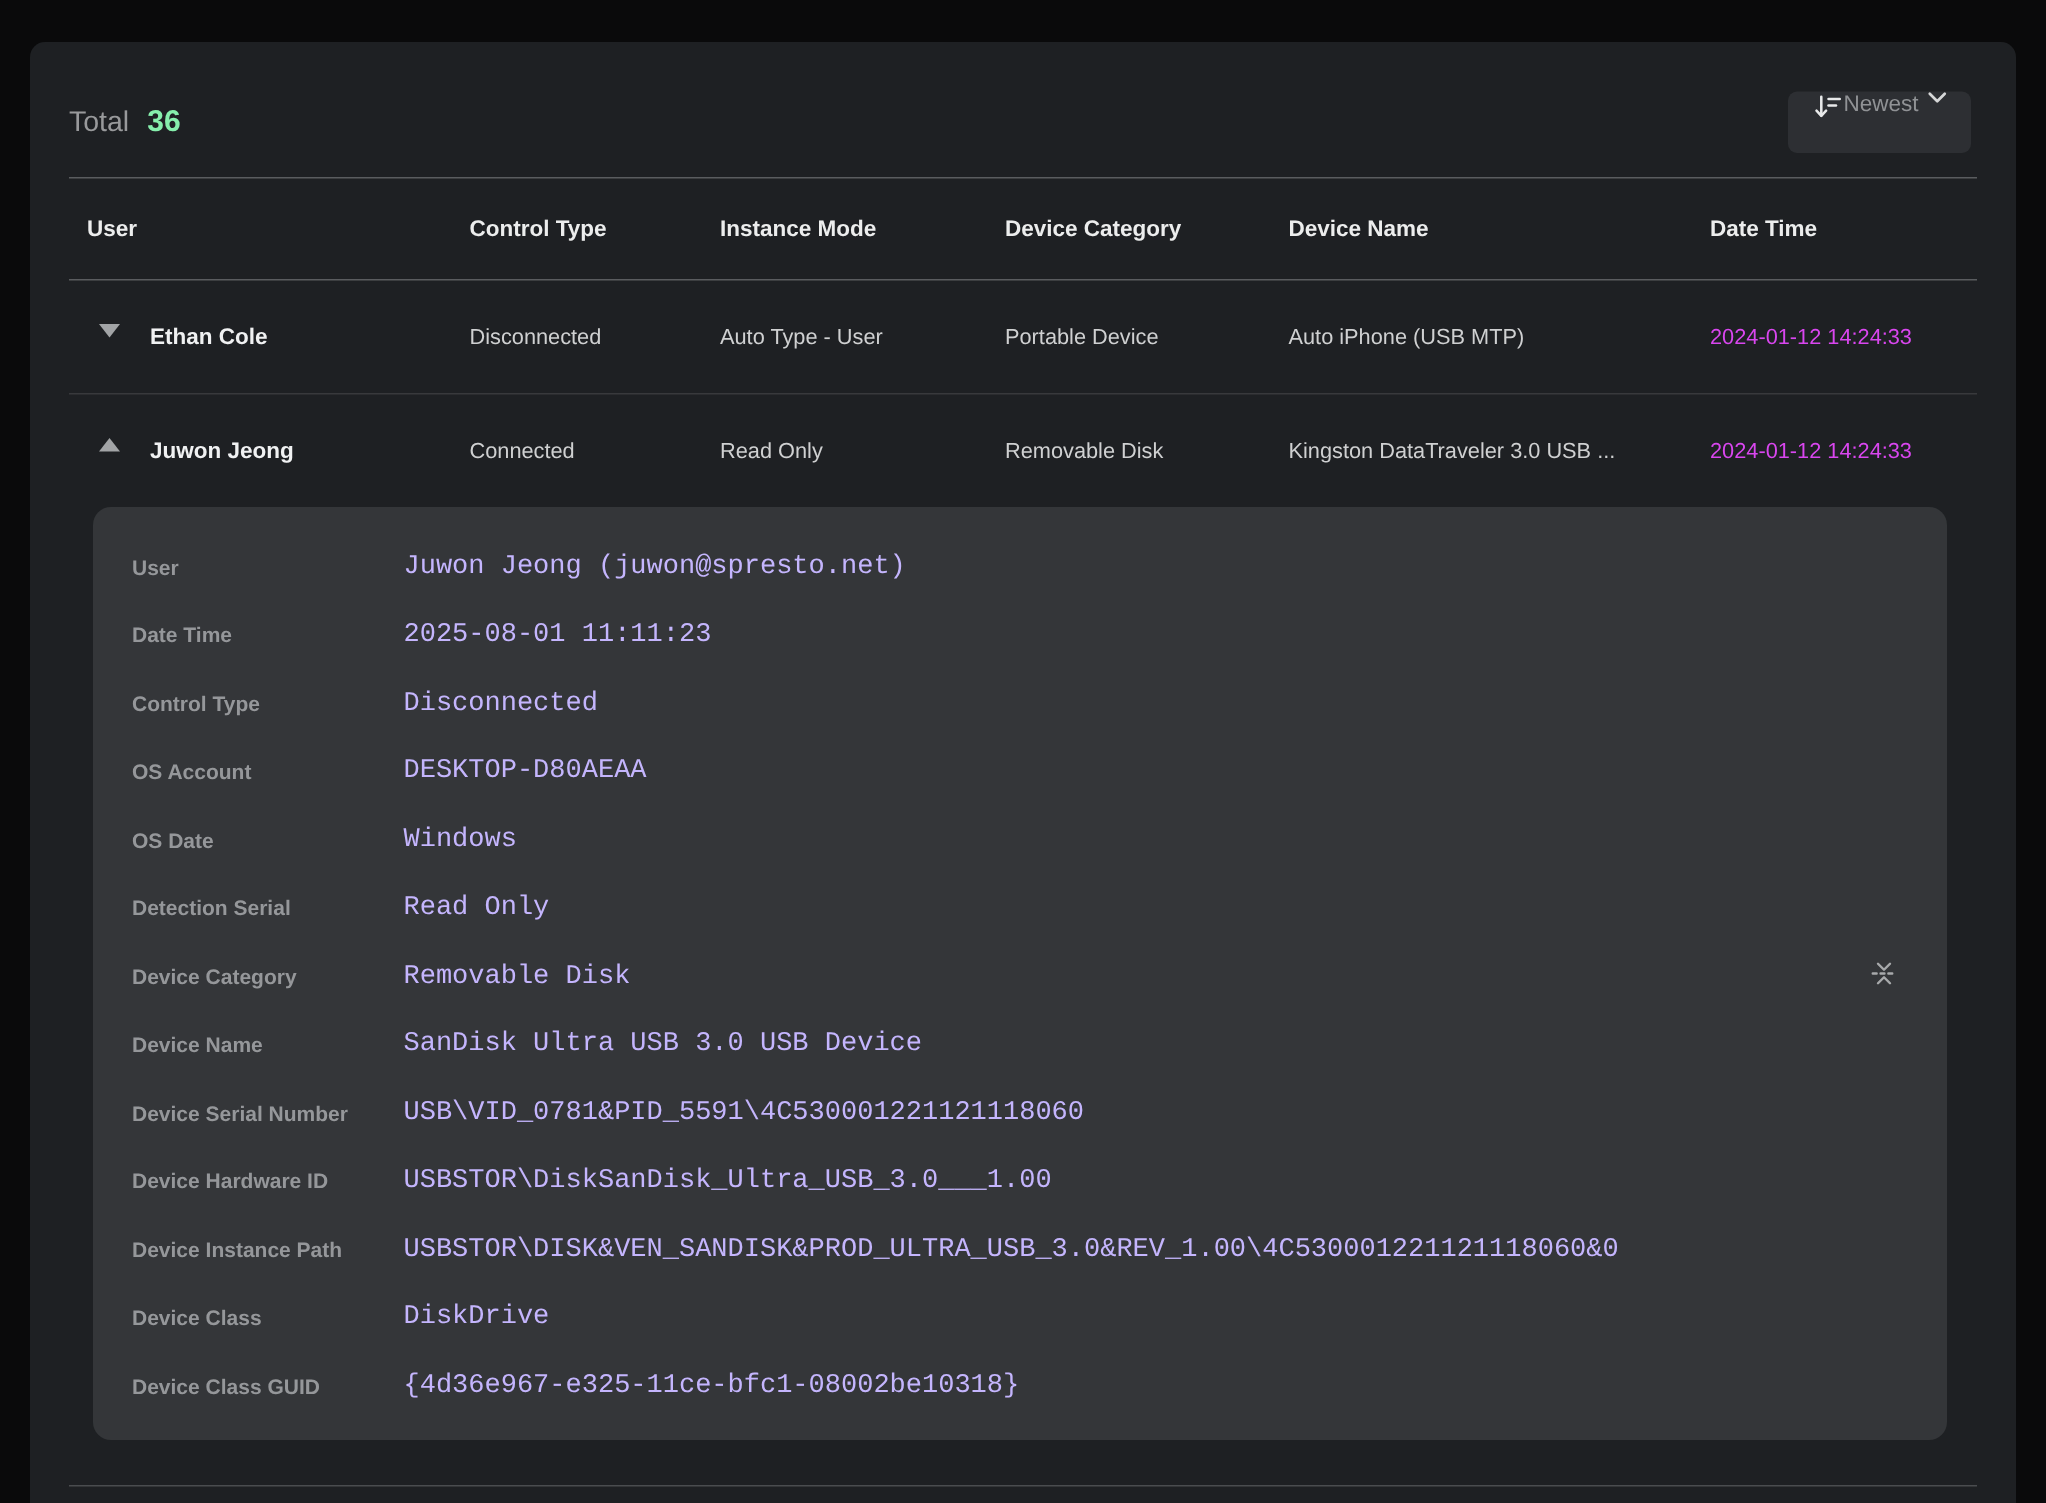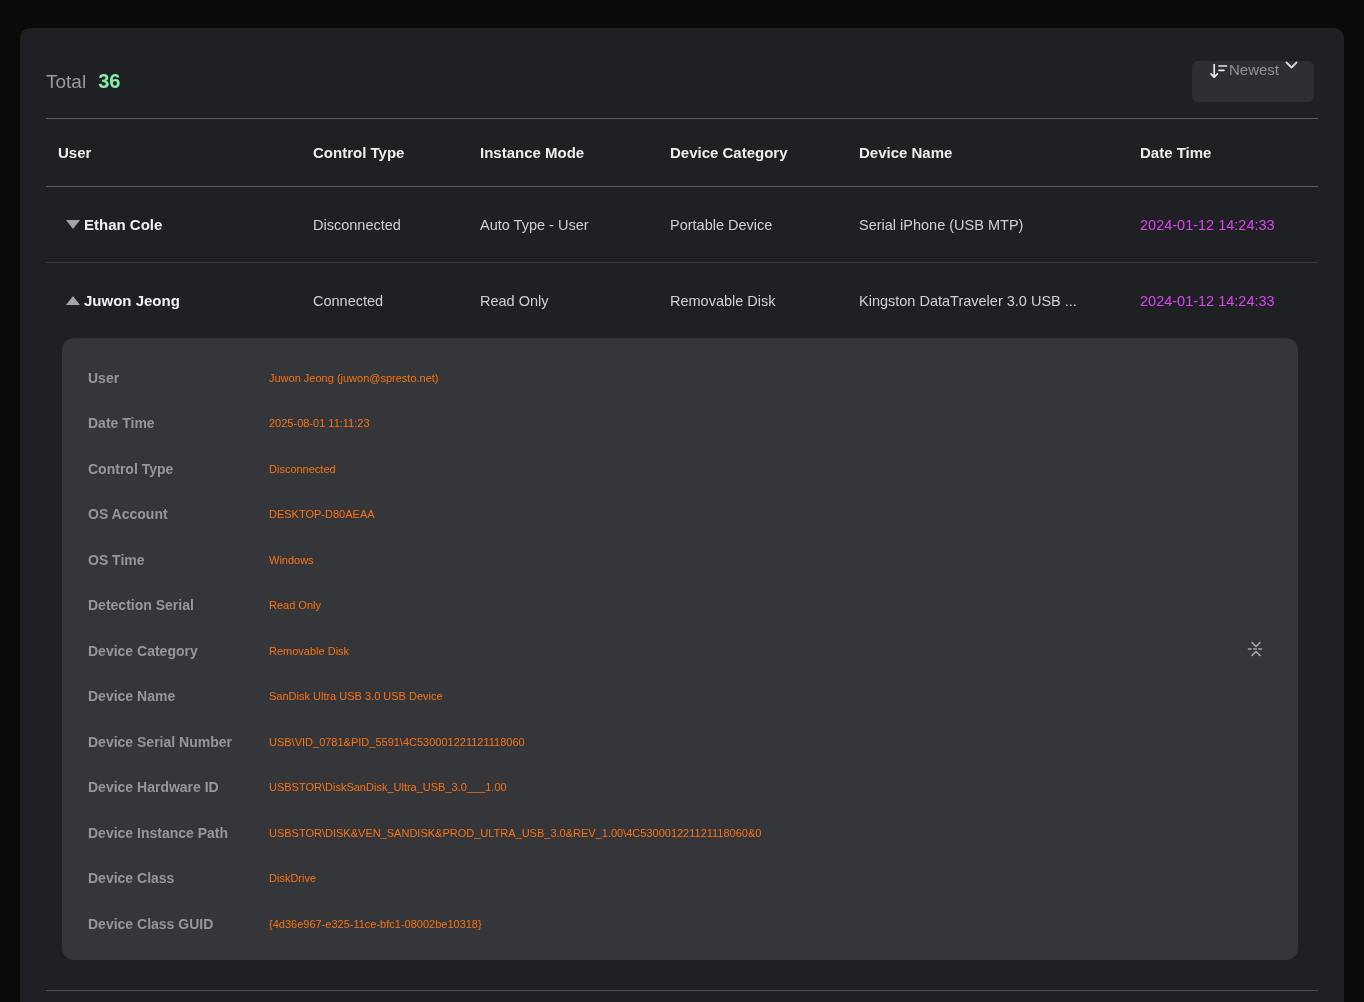--- a/index.html
+++ b/index.html
@@ -43,38 +43,38 @@
   .thead, .trow {
     display: grid;
     grid-template-columns: 255px 167px 190px 189px 281px 174px;
     padding-left: 38px;
     align-items: center;
   }
   .thead { height: 67px; }
   .thead .hcell { color: #eceded; font-size: 15px; font-weight: bold; }
   .trow { height: 75px; cursor: pointer; }
   .trow .cell { color: #cfd0d1; font-size: 14.5px; }
-  .trow .cell.col0 { display: flex; align-items: center; gap: 4px; padding-left: 8px; }
+  .trow .cell.col0 { display: flex; gap: 20px; padding-left: 8px; }
   .trow .uname { color: #f0f1f2; font-size: 15px; font-weight: bold; }
   .trow .cell.muted { color: #d946ef; }
   .row-divider { height: 1px; background: #38393c; margin: 0 26px; }
   .tri { width: 0; height: 0; border-left: 7px solid transparent; border-right: 7px solid transparent; display: inline-block; }
   .tri.down { border-top: 9px solid #a2a4a6; }
   .tri.up { border-bottom: 9px solid #a2a4a6; }
   
   .detail-panel {
     position: relative;
     margin: 0 46px 0 42px;
     background: #343639;
     border-radius: 12px;
     padding: 17px 0 13px 0;
   }
   .dfield { display: flex; align-items: center; height: 45.5px; padding-left: 26px; }
   .dlabel { width: 181px; flex: 0 0 181px; color: #95979a; font-size: 14px; font-weight: bold; }
-  .dvalue { color: #f97316; font-size: 11px; }
+  .dvalue { color: #c4b5fd; font-size: 18px; font-family: Liberation Mono, monospace; }
   .collapse-btn {
     position: absolute;
     right: 28px; top: 50%;
     transform: translateY(-50%);
     background: transparent; border: none; cursor: pointer;
     width: 28px; height: 28px;
     display: flex; align-items: center; justify-content: center;
   }
   .bottom-divider { margin-top: 30px; }
 </style>
@@ -121,21 +121,21 @@
 
   <div>
       <div class="trow">
         <div class="cell col0">
           <span class="tri down"></span>
           <span class="uname">Ethan Cole</span>
         </div>
         <div class="cell col1">Disconnected</div>
         <div class="cell col2">Auto Type - User</div>
         <div class="cell col3">Portable Device</div>
-        <div class="cell col4">Serial iPhone (USB MTP)</div>
+        <div class="cell col4">Auto iPhone (USB MTP)</div>
         <div class="cell col5 muted">2024-01-12 14:24:33</div>
       </div>
       <div class="row-divider"></div>
       <div class="trow">
         <div class="cell col0">
           <span class="tri up"></span>
           <span class="uname">Juwon Jeong</span>
         </div>
         <div class="cell col1">Connected</div>
         <div class="cell col2">Read Only</div>
@@ -157,21 +157,21 @@
         </div>
         <div class="dfield">
           <div class="dlabel">Control Type</div>
           <div class="dvalue">Disconnected</div>
         </div>
         <div class="dfield">
           <div class="dlabel">OS Account</div>
           <div class="dvalue">DESKTOP-D80AEAA</div>
         </div>
         <div class="dfield">
-          <div class="dlabel">OS Time</div>
+          <div class="dlabel">OS Date</div>
           <div class="dvalue">Windows</div>
         </div>
         <div class="dfield">
           <div class="dlabel">Detection Serial</div>
           <div class="dvalue">Read Only</div>
         </div>
         <div class="dfield">
           <div class="dlabel">Device Category</div>
           <div class="dvalue">Removable Disk</div>
         </div>

